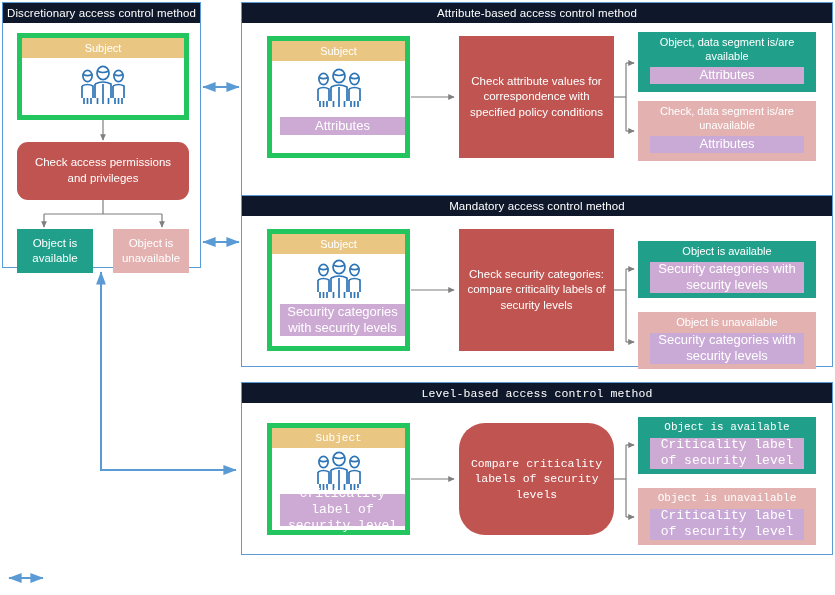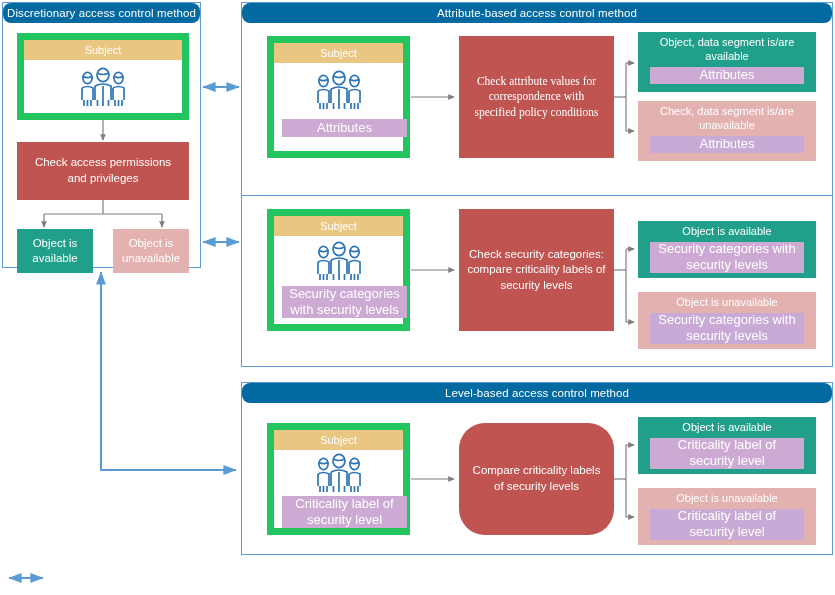--- a/index.html
+++ b/index.html
@@ -7,28 +7,28 @@
     width:835px;height:595px;position:relative;overflow:hidden;
     font-family:"Liberation Sans", sans-serif;
     color:#404040;
     -webkit-font-smoothing:antialiased;
   }
   .abs{position:absolute;box-sizing:border-box;}
 
   
   .panel{border:1.5px solid #5b9bd5;background:#ffffff;}
   .panel-header{
-    background:#0369a1;color:#ffffff;
-    display:flex;align-items:center;justify-content:center;
-    font-size:11.5px;letter-spacing:.1px;border-radius:8px;
+    background:#0f172a;color:#ffffff;
+    display:flex;align-items:center;justify-content:center;
+    font-size:11.5px;letter-spacing:.1px;
   }
   .panel-body{position:relative;}
 
   
-  .subject{border:7px solid #22c55e;background:#ffffff;}
+  .subject{border:5px solid #22c55e;background:#ffffff;}
   .subject-title{
     background:#eac683;color:#ffffff;
     display:flex;align-items:center;justify-content:center;
     font-size:11px;
   }
   .subject-body{
     position:relative;display:flex;flex-direction:column;
     align-items:center;justify-content:flex-start;
   }
   .people-icon{display:block;}
@@ -116,21 +116,21 @@
         </marker>
       </defs>
       <line x1="100" y1="97" x2="100" y2="117" stroke="#7f7f7f" stroke-width="1.2" marker-end="url(#ga)"></line>
 
       <path d="M100 177 L100 191" stroke="#7f7f7f" stroke-width="1.2" fill="none"></path>
       <path d="M41 191 L159 191" stroke="#7f7f7f" stroke-width="1.2" fill="none"></path>
       <line x1="41" y1="191" x2="41" y2="204" stroke="#7f7f7f" stroke-width="1.2" marker-end="url(#ga)"></line>
       <line x1="159" y1="191" x2="159" y2="204" stroke="#7f7f7f" stroke-width="1.2" marker-end="url(#ga)"></line>
     </svg>
 
-    <div class="abs process" style="left:14px;top:119px;width:172px;height:58px;">Check access permissions and privileges</div>
+    <div class="abs process" style="left:14px;top:119px;width:172px;height:58px;border-radius:11px;">Check access permissions and privileges</div>
 
     <div class="abs result-plain res-green" style="left:14px;top:206px;width:76px;height:44px;">Object is available</div>
     <div class="abs result-plain res-pink" style="left:110px;top:206px;width:76px;height:44px;">Object is unavailable</div>
   </div>
 </div>
 
 <div class="abs panel" style="left:241px;top:2px;width:592px;height:206px;">
   <div class="panel-header" style="height:20px;">Attribute-based access control method</div>
   <div class="panel-body" style="height:156px;">
 
@@ -154,21 +154,21 @@
               <path d="M39.3 10.5 q4.2 2.2 8.4 0"></path>
             <path d="M38 22 q5.5 -3 11 0 l0 12"></path>
               <path d="M38 22 l0 12"></path>
               <path d="M40 34 l0 6 M43.5 34 l0 6 M47 34 l0 6"></path>
           </svg>
         </span>
         <div class="chip abs" style="left:8px;top:56px;width:125px;height:18px;">Attributes</div>
       </div>
     </div>
 
-    <div class="abs process" style="left:217px;top:13px;width:155px;height:122px;font-family:Liberation Serif, serif;">Check attribute values for correspondence with specified policy conditions</div>
+    <div class="abs process" style="left:217px;top:13px;width:155px;height:122px;">Check attribute values for correspondence with specified policy conditions</div>
 
     <div class="abs result res-green" style="left:396px;top:9px;width:178px;height:60px;">
       <div class="result-title">Object, data segment is/are available</div>
       <div class="chip" style="height:17px;">Attributes</div>
     </div>
     <div class="abs result res-pink" style="left:396px;top:78px;width:178px;height:60px;">
       <div class="result-title">Check, data segment is/are unavailable</div>
       <div class="chip chip-light" style="height:17px;">Attributes</div>
     </div>
 
@@ -181,20 +181,21 @@
       <line x1="169" y1="74" x2="212" y2="74" stroke="#7f7f7f" stroke-width="1.2" marker-end="url(#ga1)"></line>
       <path d="M372 74 L384 74" stroke="#7f7f7f" stroke-width="1.2" fill="none"></path>
       <path d="M384 40 L384 108" stroke="#7f7f7f" stroke-width="1.2" fill="none"></path>
       <line x1="384" y1="40" x2="392" y2="40" stroke="#7f7f7f" stroke-width="1.2" marker-end="url(#ga1)"></line>
       <line x1="384" y1="108" x2="392" y2="108" stroke="#7f7f7f" stroke-width="1.2" marker-end="url(#ga1)"></line>
     </svg>
   </div>
 </div>
 
 <div class="abs panel" style="left:241px;top:195px;width:592px;height:172px;">
+  <div class="panel-header" style="height:20px;">Mandatory access control method</div>
   <div class="panel-body" style="height:150px;">
 
     <div class="abs subject" style="left:25px;top:13px;width:143px;height:122px;">
       <div class="subject-title" style="height:20px;">Subject</div>
       <div class="subject-body" style="height:100px;">
         <span style="margin-top:4px;">
           <svg class="people-icon" width="56" height="44" viewBox="0 0 56 44" fill="none" stroke="#2e75b6" stroke-width="1.7">
             <ellipse cx="12.5" cy="12" rx="4.6" ry="5.6"></ellipse>
               <path d="M8.3 10.5 q4.2 2.2 8.4 0"></path>
             <path d="M7 22 q5.5 -3 11 0 l0 12"></path>
@@ -236,21 +237,21 @@
       </defs>
       <line x1="169" y1="74" x2="212" y2="74" stroke="#7f7f7f" stroke-width="1.2" marker-end="url(#ga2)"></line>
       <path d="M372 74 L384 74" stroke="#7f7f7f" stroke-width="1.2" fill="none"></path>
       <path d="M384 53 L384 126" stroke="#7f7f7f" stroke-width="1.2" fill="none"></path>
       <line x1="384" y1="53" x2="392" y2="53" stroke="#7f7f7f" stroke-width="1.2" marker-end="url(#ga2)"></line>
       <line x1="384" y1="126" x2="392" y2="126" stroke="#7f7f7f" stroke-width="1.2" marker-end="url(#ga2)"></line>
     </svg>
   </div>
 </div>
 
-<div class="abs panel" style="left:241px;top:382px;width:592px;height:173px;">
+<div class="abs panel" style="left:241px;top:382px;width:592px;height:173px;font-family:Liberation Mono, monospace;">
   <div class="panel-header" style="height:20px;">Level-based access control method</div>
   <div class="panel-body" style="height:151px;">
 
     <div class="abs subject" style="left:25px;top:20px;width:143px;height:112px;">
       <div class="subject-title" style="height:20px;">Subject</div>
       <div class="subject-body" style="height:90px;">
         <span style="margin-top:2px;">
           <svg class="people-icon" width="56" height="44" viewBox="0 0 56 44" fill="none" stroke="#2e75b6" stroke-width="1.7">
             <ellipse cx="12.5" cy="12" rx="4.6" ry="5.6"></ellipse>
               <path d="M8.3 10.5 q4.2 2.2 8.4 0"></path>

